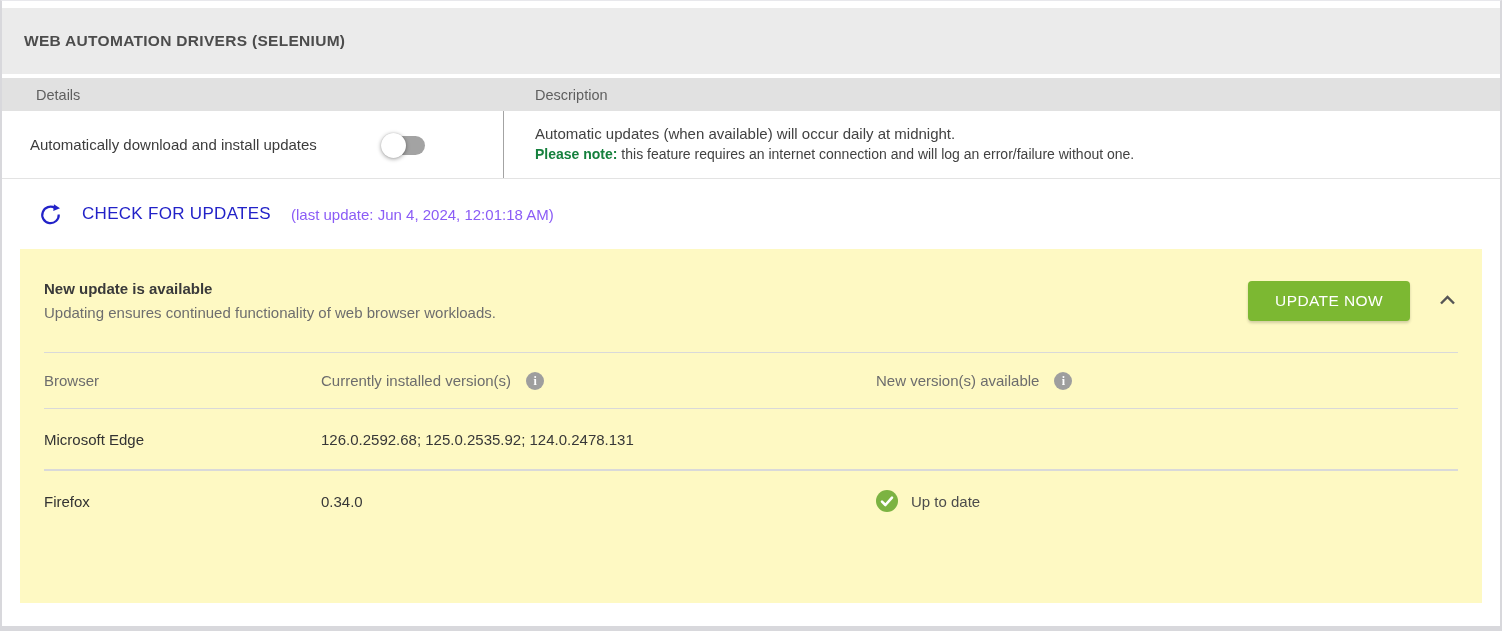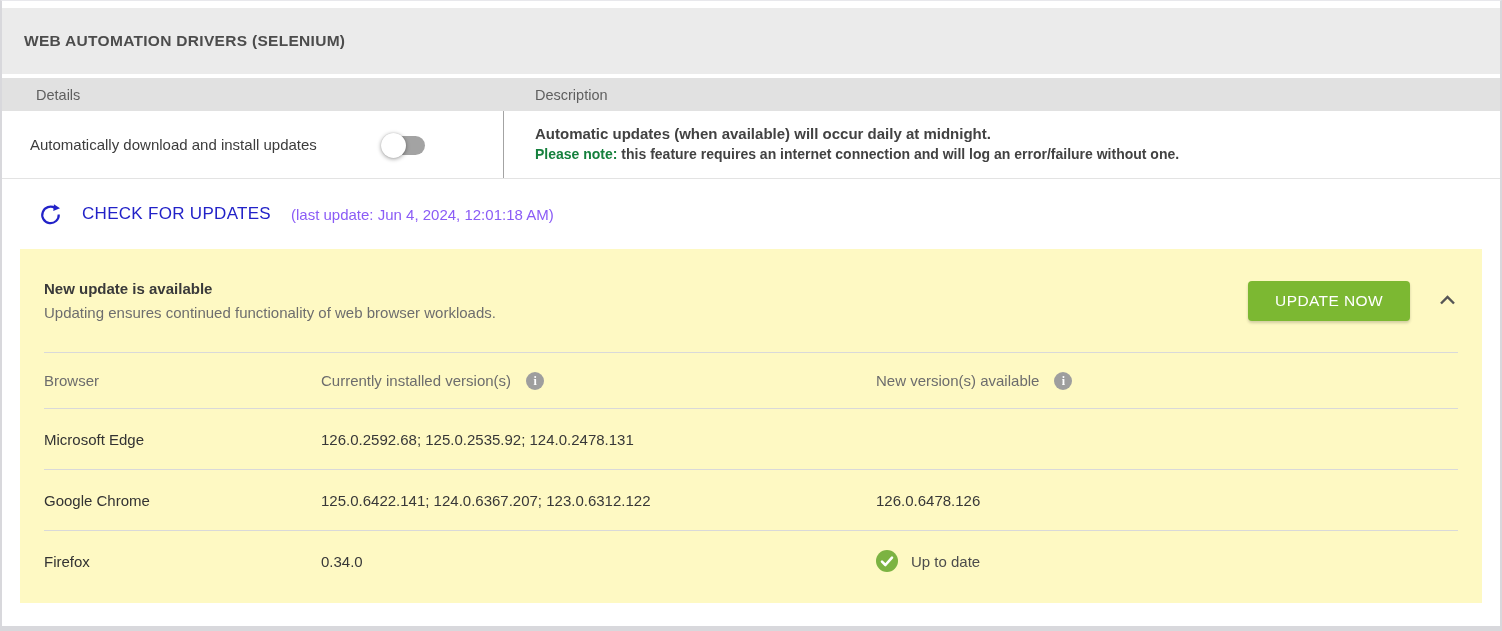--- a/index.html
+++ b/index.html
@@ -52,21 +52,21 @@
   }
   .setting-row .left {
     display:flex; align-items:center;
     padding-left:28px; padding-right:40px;
     border-right:1px solid #a3a3a3;
     justify-content:space-between;
   }
   .setting-row .left .lbl { font-size:15px; color:#3c3c3c; }
   .setting-row .right {
     padding:13px 32px 0 31px;
-    font-size:15px; color:#424242; line-height:20px;font-weight:bold;
+    font-size:15px; color:#424242; line-height:20px;
   }
   .setting-row .right .note { font-size:14px; }
   .setting-row .right .note b { color:#15803d; }
 
   
   .toggle { position:relative; width:40px; height:22px; margin-left:auto; margin-right:38px; cursor:pointer; }
   .toggle .track {
     position:absolute; left:2px; top:2px;
     width:38px; height:19px; border-radius:10px;
     background:#a3a3a3;
@@ -214,25 +214,20 @@
 
     <div class="p-divider"></div>
 
     <div class="u-grid-row u-row">
       <div class="browser">Microsoft Edge</div>
       <div>126.0.2592.68; 125.0.2535.92; 124.0.2478.131</div>
     </div>
 
     <div class="p-divider"></div>
 
-    <div class="u-grid-row u-row">
-      <div class="browser">Google Chrome</div>
-      <div>125.0.6422.141; 124.0.6367.207; 123.0.6312.122</div>
-      <div>126.0.6478.126</div>
-    </div>
 
     <div class="p-divider"></div>
 
     <div class="u-grid-row u-row">
       <div class="browser">Firefox</div>
       <div>0.34.0</div>
       <div class="status">
         <span class="check-icon">
           <svg width="22" height="22" viewBox="0 0 22 22">
             <circle cx="11" cy="11" r="11" fill="#7cb342"></circle>

